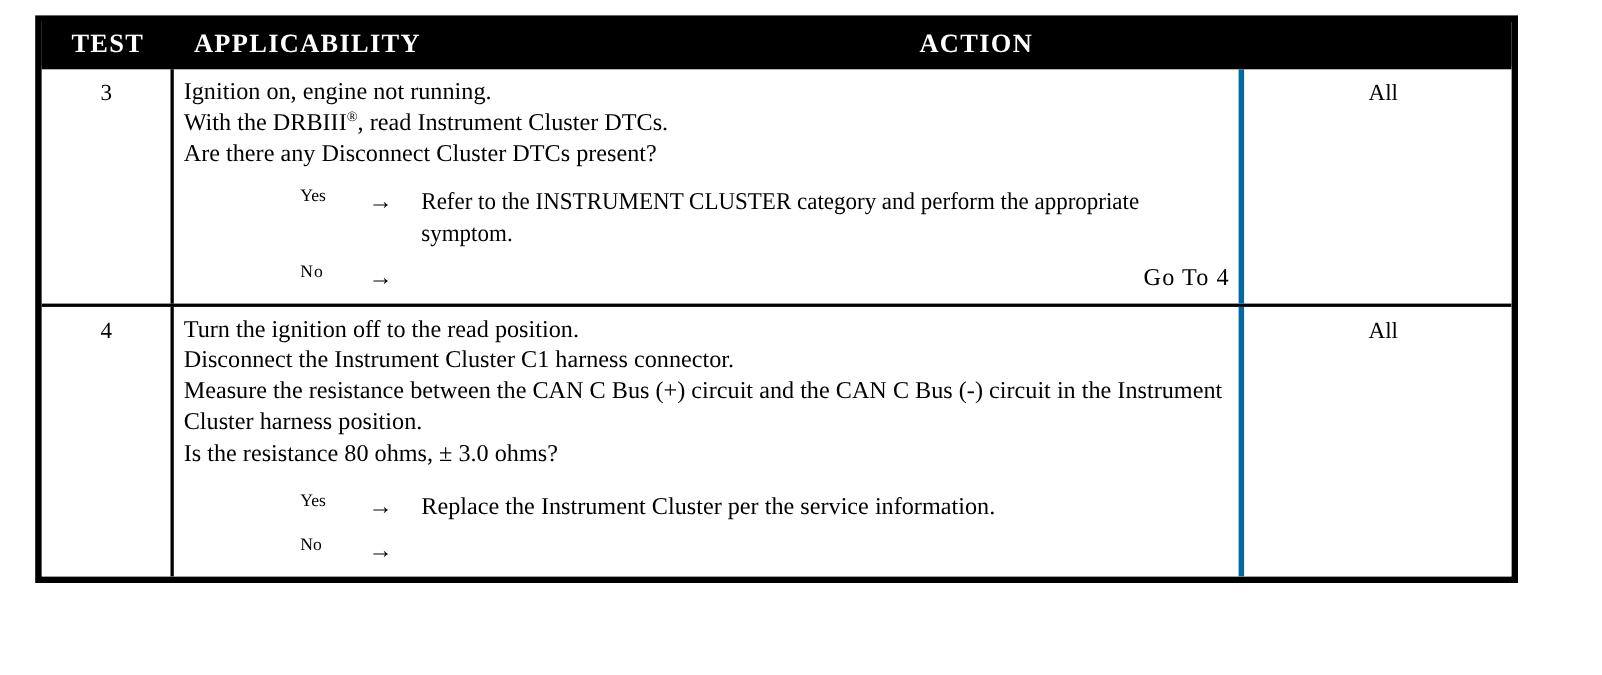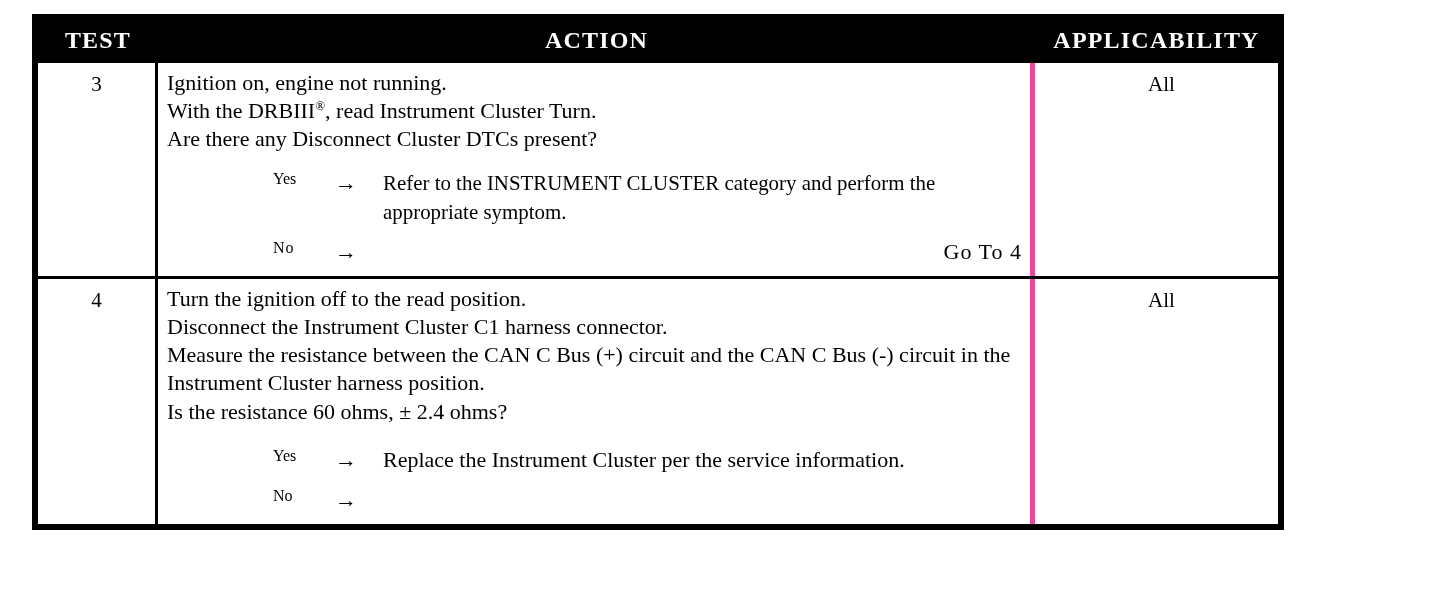--- a/index.html
+++ b/index.html
@@ -12,21 +12,21 @@
   }
   body {
     font-family: "Liberation Serif", "DejaVu Serif", serif;
     color: #000000;
   }
 
   #diagnostic-table {
     position: absolute;
     left: 32px;
     top: 14px;
-    width: 1252px;
+    width: 1348px;
     box-sizing: border-box;
     border: 6px solid #000000;
     background: #ffffff;
   }
 
   
   .thead {
     display: flex;
     background: #000000;
     color: #ffffff;
@@ -60,21 +60,21 @@
     width: 120px;
     flex: 0 0 120px;
     border-right: 3px solid #000000;
     text-align: center;
     font-size: 21px;
     padding-top: 9px;
     box-sizing: border-box;
   }
   .cell-action {
     flex: 1 1 auto;
-    border-right: 5px solid #ec4899;
+    border-right: 5px solid #0369a1;
     padding: 6px 8px 10px 9px;
     box-sizing: border-box;
     min-width: 0;
   }
   .cell-appl {
     width: 243px;
     flex: 0 0 243px;
     text-align: center;
     font-size: 21px;
     padding-top: 9px;
@@ -135,30 +135,30 @@
   .r1-branches { margin-top: 16px; }
   .r2-branches { margin-top: 20px; }
 </style>
 </head>
 <body>
 
 <div id="diagnostic-table">
 
   <div class="thead">
     <div class="th th-test">TEST</div>
+    <div class="th th-appl">APPLICABILITY</div>
     <div class="th th-action">ACTION</div>
-    <div class="th th-appl">APPLICABILITY</div>
   </div>
 
   <div class="trow">
     <div class="cell-test">3</div>
 
     <div class="cell-action">
       <div class="stmt">Ignition on, engine not running.</div>
-      <div class="stmt"><span>With the DRBIII</span><span class="sup-reg">®</span><span>, read Instrument Cluster Turn.</span></div>
+      <div class="stmt"><span>With the DRBIII</span><span class="sup-reg">®</span><span>, read Instrument Cluster DTCs.</span></div>
       <div class="stmt">Are there any Disconnect Cluster DTCs present?</div>
 
       <div class="branches r1-branches">
         <div class="branch">
           <div class="branch-label">Yes</div>
           <div class="branch-arrow">→</div>
           <div class="branch-text cond">Refer to the INSTRUMENT CLUSTER category and perform the appropriate symptom.</div>
         </div>
         <div class="branch">
           <div class="branch-label spaced">No</div>
@@ -171,21 +171,21 @@
     <div class="cell-appl">All</div>
   </div>
 
   <div class="trow">
     <div class="cell-test">4</div>
 
     <div class="cell-action">
       <div class="stmt">Turn the ignition off to the read position.</div>
       <div class="stmt">Disconnect the Instrument Cluster C1 harness connector.</div>
       <div class="stmt wrapline">Measure the resistance between the CAN C Bus (+) circuit and the CAN C Bus (-) circuit in the Instrument Cluster harness position.</div>
-      <div class="stmt">Is the resistance 60 ohms, ± 2.4 ohms?</div>
+      <div class="stmt">Is the resistance 80 ohms, ± 3.0 ohms?</div>
 
       <div class="branches r2-branches">
         <div class="branch">
           <div class="branch-label">Yes</div>
           <div class="branch-arrow">→</div>
           <div class="branch-text">Replace the Instrument Cluster per the service information.</div>
         </div>
         <div class="branch">
           <div class="branch-label">No</div>
           <div class="branch-arrow">→</div>

